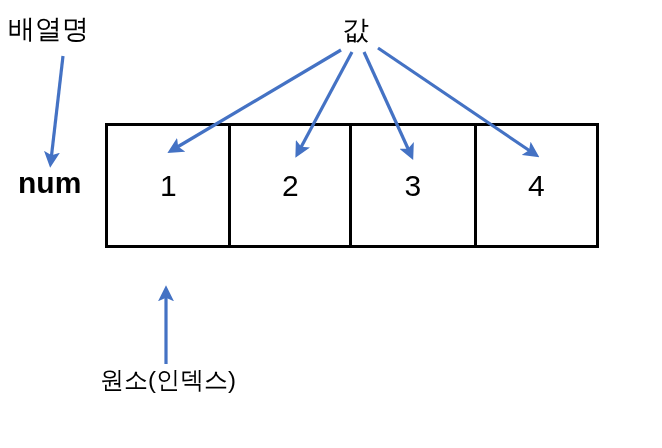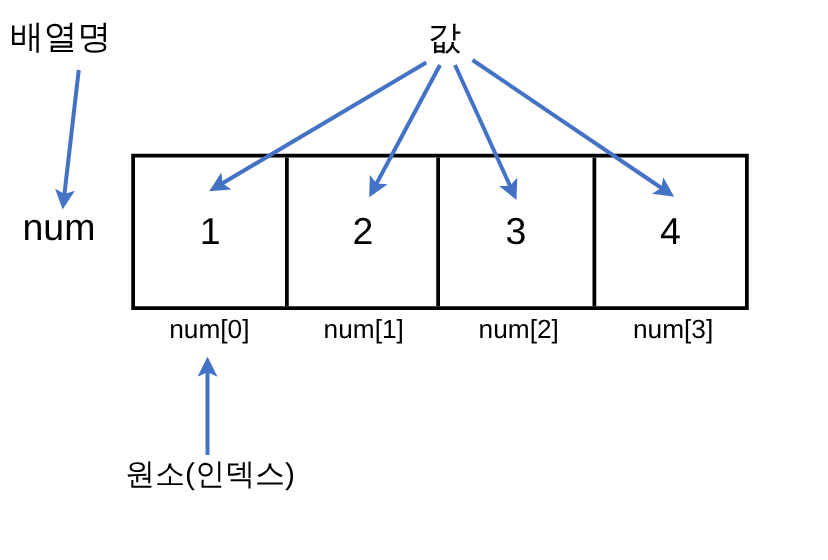--- a/index.html
+++ b/index.html
@@ -44,20 +44,21 @@
     left: 100px;
     top: 368px;
     font-size: 24px;
   }
 
   
   #num-identifier {
     left: 18px;
     top: 168px;
     font-size: 30px;
+    font-weight: bold;
   }
 
   
   #array-box {
     position: absolute;
     left: 105px;
     top: 123px;
     width: 494px;
     height: 125px;
     box-sizing: border-box;
@@ -141,26 +142,20 @@
       <span class="cell-value">2</span>
     </div>
     <div class="array-cell cell-w2">
       <span class="cell-value">3</span>
     </div>
     <div class="array-cell cell-w3">
       <span class="cell-value">4</span>
     </div>
   </div>
 
-  <div id="index-captions">
-    <div class="index-caption cell-w0">num[0]</div>
-    <div class="index-caption cell-w1">num[1]</div>
-    <div class="index-caption cell-w2">num[2]</div>
-    <div class="index-caption cell-w3">num[3]</div>
-  </div>
 
   <svg id="arrows" viewBox="0 0 662 448">
     <defs>
       <marker id="ah" markerWidth="5" markerHeight="5" refX="2.6" refY="2.5" orient="auto" markerUnits="strokeWidth">
         <path d="M0,0 L5,2.5 L0,5 L1.1,2.5 Z" fill="#4472C4"></path>
       </marker>
     </defs>
 
     <line x1="63" y1="56" x2="51" y2="160" stroke="#4472C4" stroke-width="3.2" marker-end="url(#ah)"></line>
 

